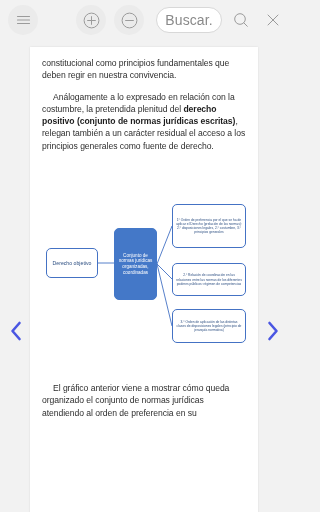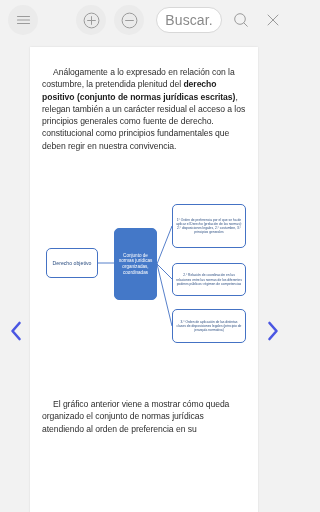--- a/index.html
+++ b/index.html
@@ -102,21 +102,21 @@
 
   #box-r1 { left: 130px; top: 2px; width: 74px; height: 44px; }
   #box-r1 span { font-size: 3.3px; padding: 0 3px; }
 
   #box-r2 { left: 130px; top: 61px; width: 74px; height: 33px; }
   #box-r2 span { font-size: 3.3px; padding: 0 3px; }
 
   #box-r3 { left: 130px; top: 107px; width: 74px; height: 34px; }
   #box-r3 span { font-size: 3.3px; padding: 0 3px; }
 
-  .para.bottom { margin-top: 16px; }
+  .para.bottom { margin-top: 0; }
 
   
   .nav {
     position: absolute;
     top: 318px;
     width: 22px; height: 26px;
     display: flex; align-items: center; justify-content: center;
   }
   .nav-prev { left: 5px; }
   .nav-next { right: 5px; }
@@ -180,23 +180,23 @@
             <line x1="2" y1="2" x2="12" y2="12"></line>
             <line x1="12" y1="2" x2="2" y2="12"></line>
           </g>
         </svg>
       </span>
     </div>
   </div>
 
   <div class="page">
 
+    <p class="para">constitucional como principios fundamentales que deben regir en nuestra convivencia.</p>
+
     <p class="para indent"><span>Análogamente a lo expresado en relación con la costumbre, la pretendida plenitud del </span><b>derecho positivo (conjunto de normas jurídicas escritas)</b><span>, relegan también a un carácter residual el acceso a los principios generales como fuente de derecho.</span></p>
-
-    <p class="para">constitucional como principios fundamentales que deben regir en nuestra convivencia.</p>
 
     <div class="diagram">
 
       <svg width="204" height="180" viewBox="0 0 204 180">
 
         <line x1="56" y1="61" x2="72" y2="61" stroke="#4472c4" stroke-width="0.9"></line>
 
         <line x1="115" y1="62" x2="130" y2="24" stroke="#4472c4" stroke-width="0.9"></line>
 
         <line x1="115" y1="62" x2="130" y2="77" stroke="#4472c4" stroke-width="0.9"></line>

